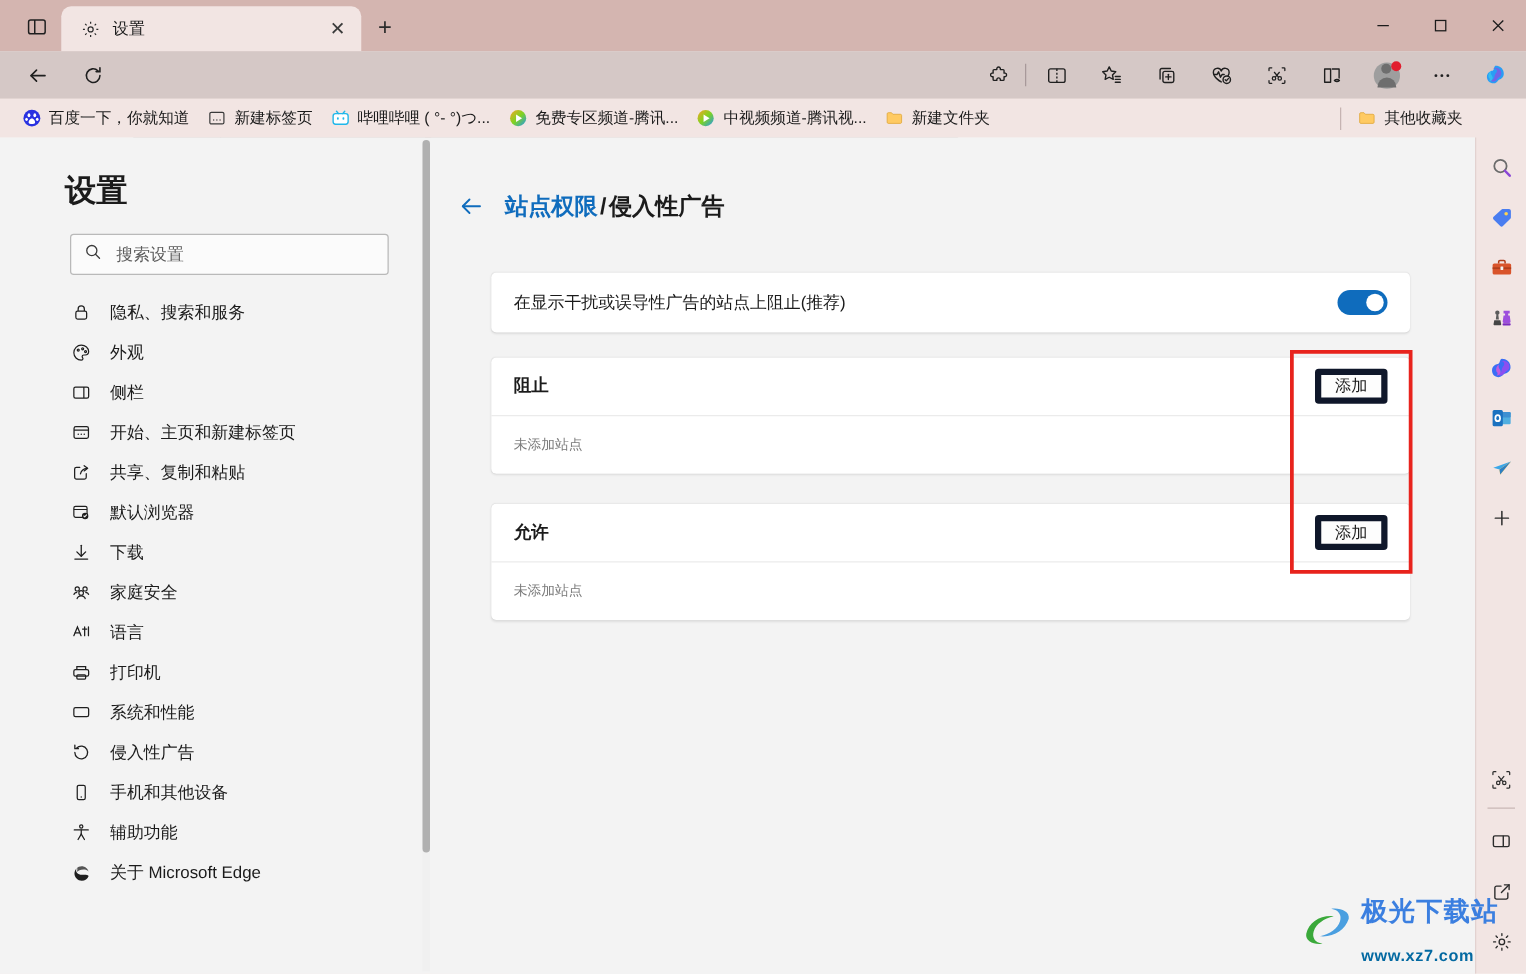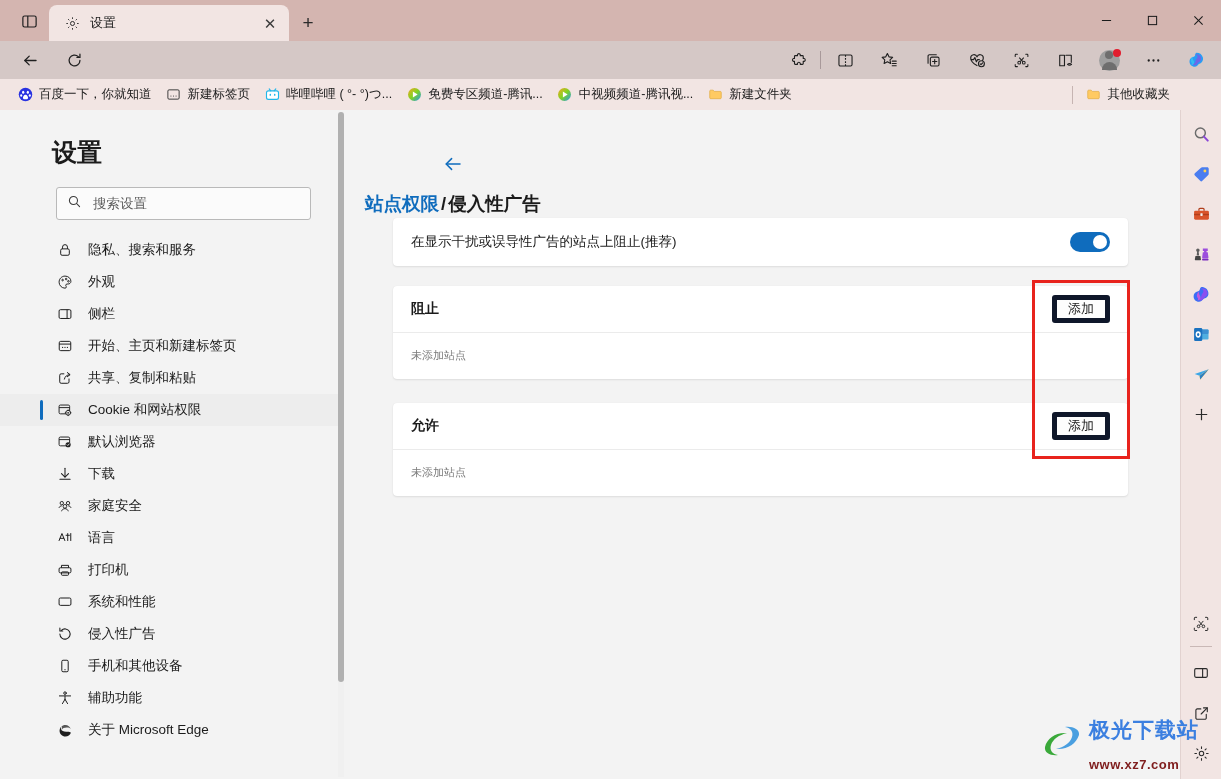--- a/index.html
+++ b/index.html
@@ -139,21 +139,21 @@
     background: #b0b0b0; border-radius: 3px;
   }
 
   
   .content {
     position: absolute; left: 345px; top: 0; width: 835px; height: 669px;
     background: #f3f3f3; overflow: hidden;
   }
   .breadcrumb {
     position: absolute; left: 20px; top: 42px;
-    display: flex; align-items: center; gap: 15px; flex-direction: column;
+    display: flex; align-items: center; gap: 15px;
   }
   .back-arrow {
     width: 24px; height: 24px; display:flex; align-items:center; justify-content:center;
     cursor: pointer; color: #0f6cbd;
   }
   .crumb-text { font-size: 18.5px; font-weight: 700; color: #1b1b1b; }
   .crumb-link { color: #0f6cbd; cursor: pointer; }
   .crumb-sep { color: #1b1b1b; margin: 0 2px; }
 
   .card {
@@ -211,21 +211,21 @@
 
   .watermark {
     position: absolute; right: 22px; bottom: 8px; z-index: 30;
     pointer-events: none; display: flex; align-items: center; gap: 4px;
   }
   .wm-text { display: flex; flex-direction: column; line-height: 1; }
   .wm-cn {
     font-size: 21px; font-weight: 700; color: #3b7fe0; letter-spacing: 1px;
     font-family: "Liberation Sans", "DejaVu Sans", sans-serif;
   }
-  .wm-en { font-size: 13px; font-weight: 700; color: #7f1d1d; letter-spacing: .5px; margin-top: 18px; }
+  .wm-en { font-size: 13px; font-weight: 700; color: #0369a1; letter-spacing: .5px; margin-top: 18px; }
 </style>
 </head>
 <body>
 
 <div id="app">
 
   <div class="titlebar">
     <div class="tab-search-btn">
       <svg width="17" height="17" viewBox="0 0 20 20" fill="none" stroke="#1f1f1f" stroke-width="1.4">
         <rect x="2.2" y="3.5" width="15.6" height="13" rx="2"></rect>
@@ -522,32 +522,20 @@
           <span class="nav-ico">
             <svg width="16" height="16" viewBox="0 0 20 20" fill="none" stroke="#1f1f1f" stroke-width="1.25" stroke-linecap="round" stroke-linejoin="round">
               <path d="M15 11.2v3.6a1.8 1.8 0 0 1-1.8 1.8H5.2a1.8 1.8 0 0 1-1.8-1.8V6.6a1.8 1.8 0 0 1 1.8-1.8h3.4"></path>
               <path d="M9.2 11.4c.8-3.4 3-5.3 6.6-5.6"></path>
                 <polyline points="12.9,3.2 16.4,5.8 12.9,8.4"></polyline>
             </svg>
           </span>
           <span class="nav-label">共享、复制和粘贴</span>
         </div>
 
-        <div class="nav-item active">
-          <span class="nav-ico">
-            <svg width="16" height="16" viewBox="0 0 20 20" fill="none" stroke="#1f1f1f" stroke-width="1.2">
-              <rect x="2.6" y="3.8" width="13.2" height="11" rx="1.7"></rect>
-                <line x1="2.6" y1="7" x2="15.8" y2="7"></line>
-              <circle cx="13.9" cy="13.5" r="3" fill="#f3f3f3"></circle>
-              <circle cx="13.9" cy="13.5" r="1.1" fill="#1f1f1f" stroke="none"></circle>
-              <path d="M13.9 9.9v.9M13.9 16.2v.9M17.5 13.5h-.9M11.2 13.5h-.9" stroke-linecap="round"></path>
-            </svg>
-          </span>
-          <span class="nav-label">Cookie 和网站权限</span>
-        </div>
 
         <div class="nav-item">
           <span class="nav-ico">
             <svg width="16" height="16" viewBox="0 0 20 20" fill="none" stroke="#1f1f1f" stroke-width="1.2">
               <rect x="2.6" y="3.8" width="13.2" height="11" rx="1.7"></rect>
                 <line x1="2.6" y1="7" x2="15.8" y2="7"></line>
               <circle cx="13.9" cy="13.5" r="3.2" fill="#1f1f1f" stroke="none"></circle>
               <polyline points="12.6,13.5 13.5,14.4 15.3,12.4" stroke="#f3f3f3" stroke-width="1.1" fill="none" stroke-linecap="round" stroke-linejoin="round"></polyline>
             </svg>
           </span>

